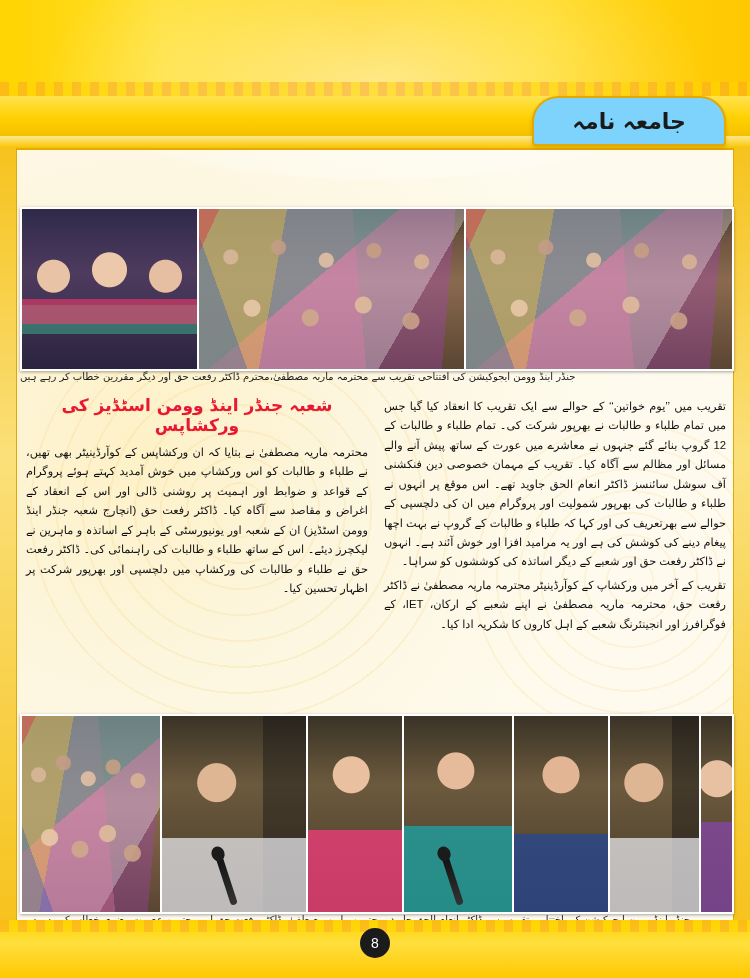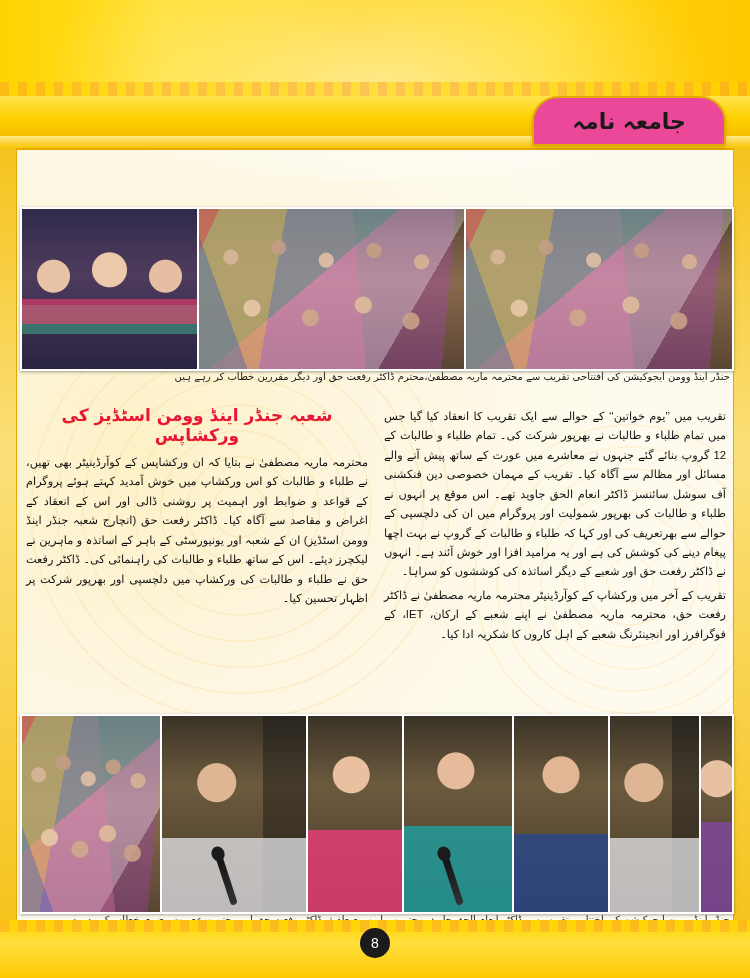--- a/index.html
+++ b/index.html
@@ -99,21 +99,21 @@
     border-bottom: 2px solid #e8a900;
   }
 
   
   .masthead {
     position: absolute;
     right: 24px;
     top: 96px;
     width: 190px;
     height: 46px;
-    background: #ec4899;
+    background: #7dd3fc;
     border: 2px solid #e3a900;
     border-radius: 26px 26px 4px 4px;
     box-shadow: 0 2px 4px rgba(0,0,0,.14);
     display: flex;
     align-items: center;
     justify-content: center;
   }
   .masthead span {
     font-family: "DejaVu Sans", sans-serif;
     font-size: 22px;
@@ -302,41 +302,40 @@
     width: 13px; height: 15px;
     border-radius: 50%;
     background: #1b1b1b;
   }
 
   
   .caption {
     position: absolute;
     left: 20px;
     width: 710px;
-    text-align: right;
+    text-align: left;
     font-family: "DejaVu Sans", sans-serif;
     font-size: 10px;
     color: #1a1a1a;
     direction: rtl;
   }
   .caption-top { top: 371px; }
   .caption-bottom { top: 914px; }
 
   
   .article {
     position: absolute;
     left: 26px;
     top: 395px;
     width: 700px;
     height: 300px;
     display: flex;
     flex-direction: row-reverse;
     gap: 16px;
     direction: rtl;
-    margin-top: 10px;
   }
   .col {
     width: 342px;
   }
   .headline {
     font-family: "DejaVu Sans", sans-serif;
     font-size: 17px;
     font-weight: bold;
     color: #e8163c;
     text-align: center;

